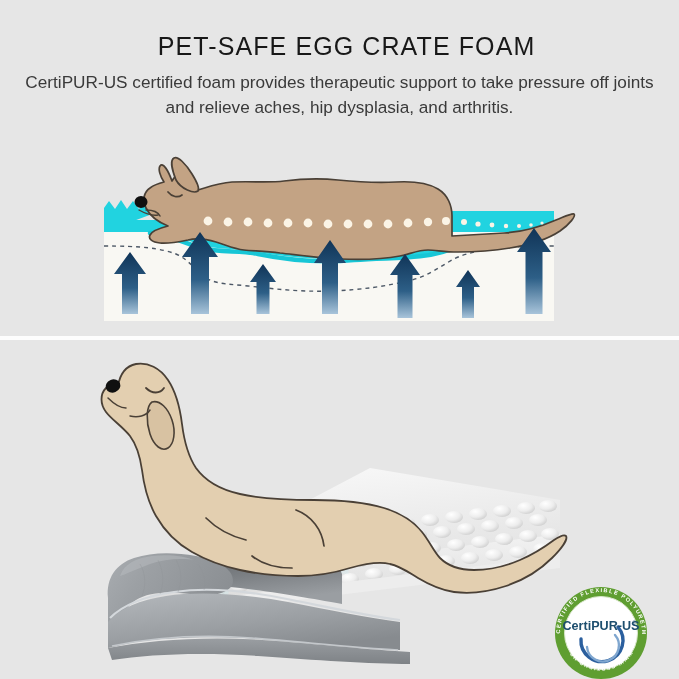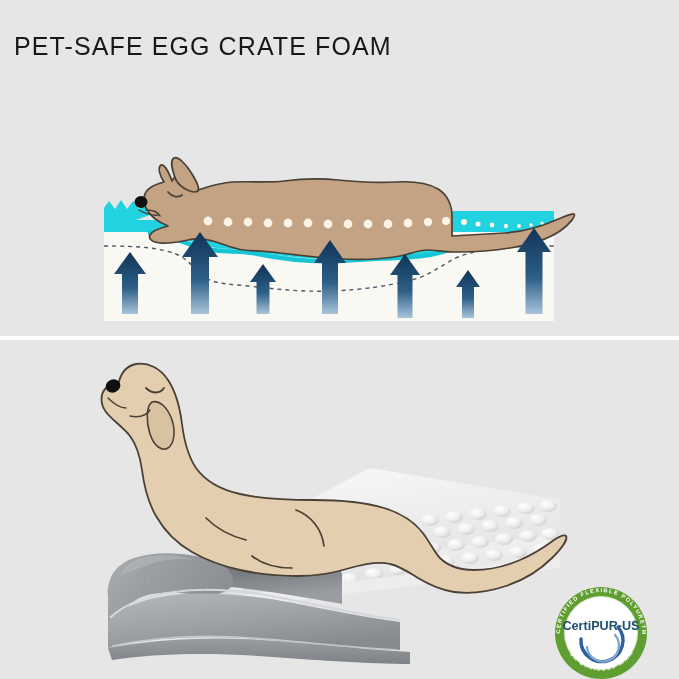--- a/index.html
+++ b/index.html
@@ -14,21 +14,21 @@
   .panel{ position:absolute; left:0; width:679px; }
   #panel-top{ top:0; height:338px; }
   #panel-bottom{ top:340px; height:339px; }
 
   .divider{
     position:absolute; left:0; top:336px; width:679px; height:4px;
     background:#fdfdfd;
   }
 
   .heading{
-    position:absolute; left:0; width:679px; 
+    position:absolute; left:0; width:679px; text-align:center;
     font-size:25px; font-weight:400; letter-spacing:1.1px;
     color:#181818;
     padding-left:14px;
   }
   #heading-top{ top:32px; }
 
   .subtitle{
     position:absolute; left:22px; top:70px; width:635px;
     text-align:center; font-size:17.2px; line-height:1.45;
     color:#3a3a3a; font-weight:300;
@@ -40,20 +40,21 @@
 </style>
 </head>
 <body>
 
 <div class="divider"></div>
 
 <section class="panel" id="panel-top">
 
   <h1 class="heading" id="heading-top">PET-SAFE EGG CRATE FOAM</h1>
 
+  <p class="subtitle">CertiPUR-US certified foam provides therapeutic support to take pressure off joints and relieve aches, hip dysplasia, and arthritis.</p>
 
   <svg id="art-top" width="679" height="200" viewBox="0 0 679 200">
     <defs>
       <linearGradient id="arrowGrad" x1="0" y1="1" x2="0" y2="0">
         <stop offset="0%" stop-color="#a8c4da"></stop>
         <stop offset="42%" stop-color="#2d5f87"></stop>
         <stop offset="100%" stop-color="#103457"></stop>
       </linearGradient>
       <clipPath id="foamClip">
         <rect x="104" y="60" width="450" height="125"></rect>

